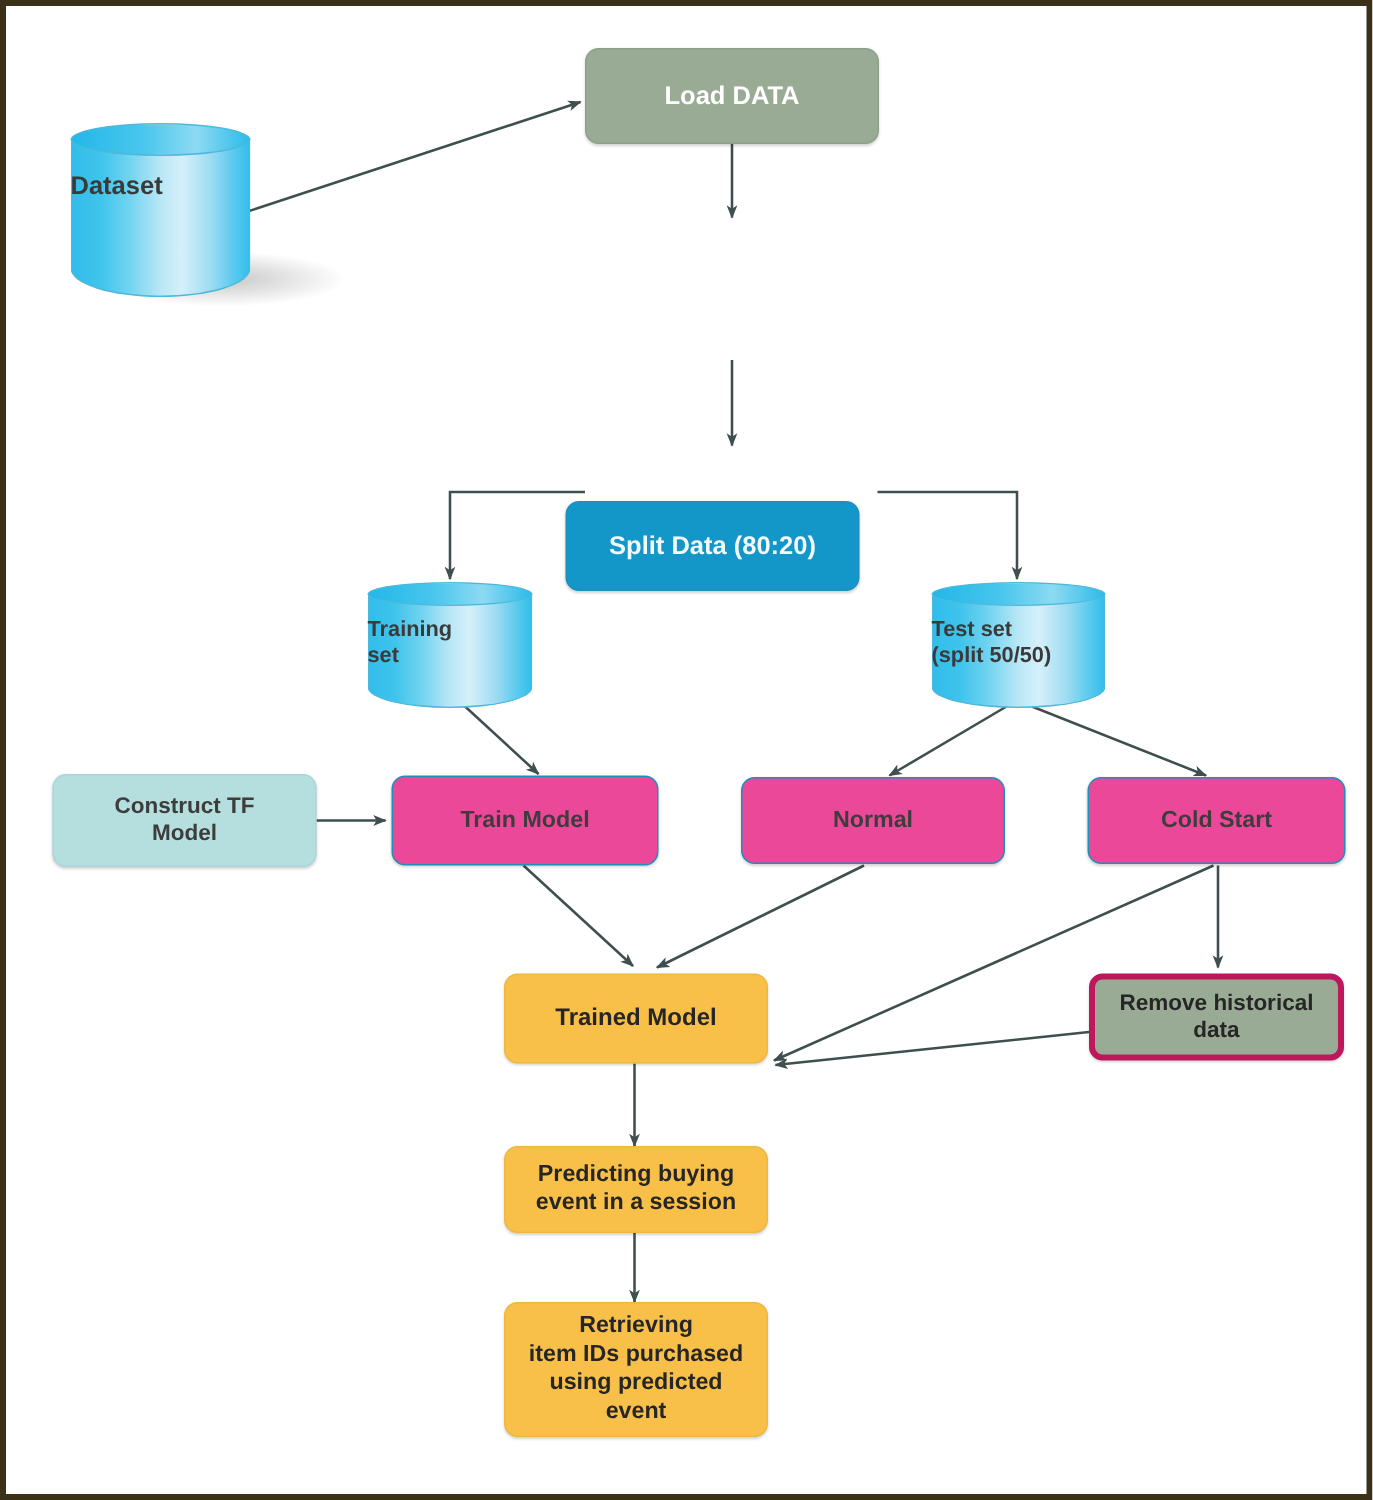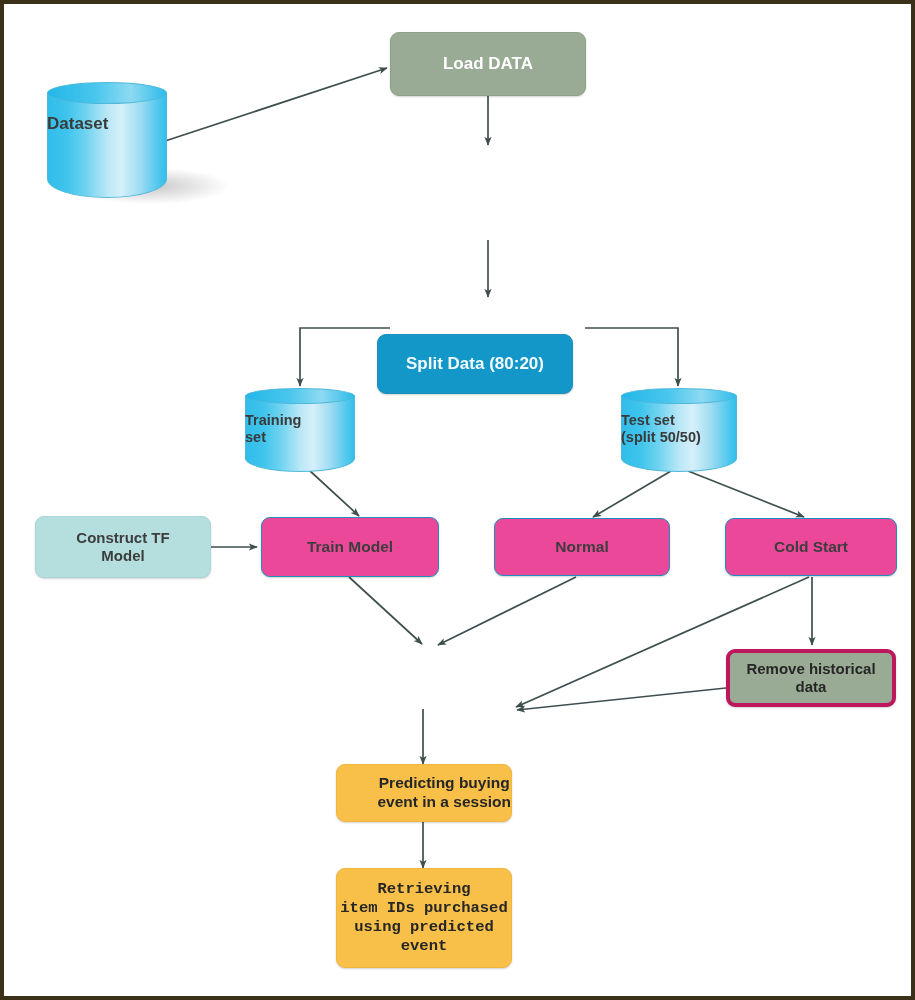--- a/index.html
+++ b/index.html
@@ -206,31 +206,34 @@
   </div>
 
   <div class="node n-blue" style="left:721px; top:514px; width:172px; height:58px; font-size:15.5px;">
     <span>Cold Start</span>
   </div>
 
   <div class="node n-blue" style="left:490px; top:514px; width:176px; height:58px; font-size:15.5px;">
     <span>Normal</span>
   </div>
 
+  <div class="node n-orange" style="left:332px; top:645px; width:176px; height:60px; font-size:16px;">
+    <span>Trained Model</span>
+  </div>
 
   <div class="node n-greenbox" style="left:722px; top:645px; width:170px; height:58px; font-size:15px;">
     <span>Remove historical
 data</span>
   </div>
 
-  <div class="node n-orange" style="left:332px; top:760px; width:176px; height:58px; font-size:15.5px;justify-content:flex-end;">
+  <div class="node n-orange" style="left:332px; top:760px; width:176px; height:58px; font-size:15.5px;">
     <span>Predicting buying
 event in a session</span>
   </div>
 
-  <div class="node n-orange" style="left:332px; top:864px; width:176px; height:100px; font-size:15.5px;font-family:Liberation Mono, monospace;">
+  <div class="node n-orange" style="left:332px; top:864px; width:176px; height:90px; font-size:15.5px;">
     <span>Retrieving
 item IDs purchased
 using predicted
 event</span>
   </div>
 
 </div>
 
 </body></html>

